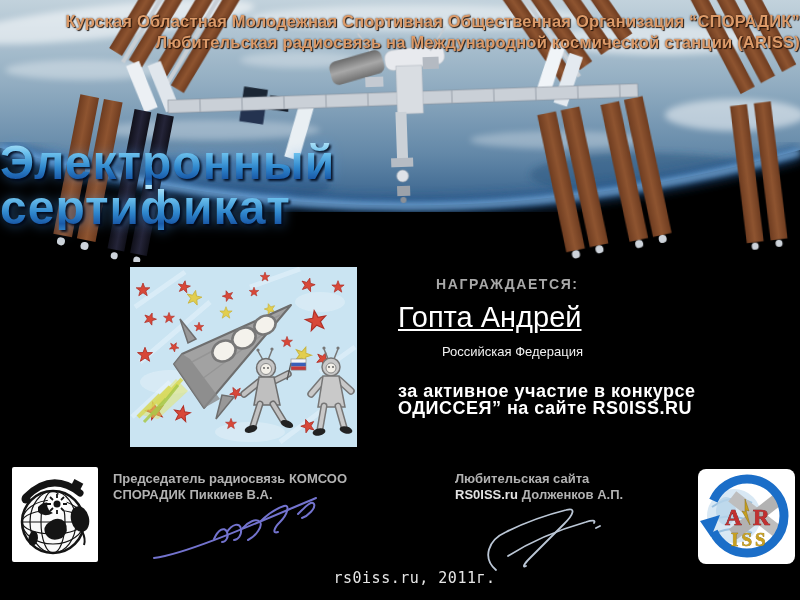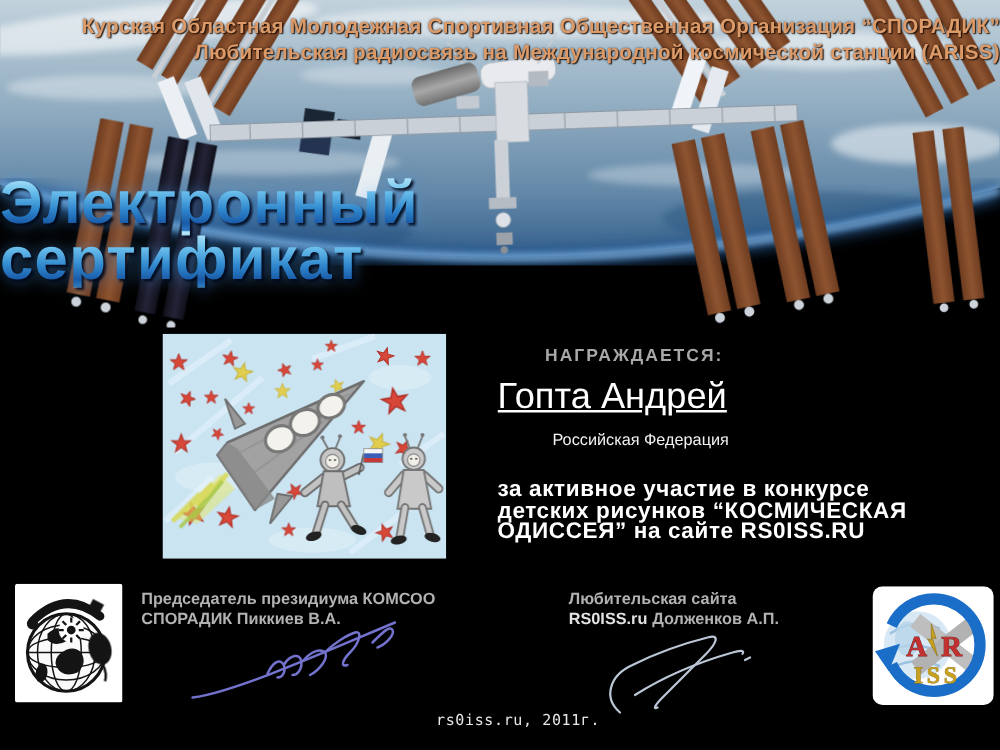--- a/index.html
+++ b/index.html
@@ -38,21 +38,21 @@
   .sig-text{position:absolute;font-size:13px;font-weight:700;color:#B2B2B2;line-height:15.5px;}
   .sig-text.left{left:113px;top:471px;}
   .sig-text.right{left:455px;top:471px;}
   .sig-text .site{color:#E2E2E2;margin-right:4px;}
   .sig-svg{position:absolute;display:block;}
   .sig-svg.left{left:148px;top:492px;width:175px;height:75px;}
   .sig-svg.right{left:478px;top:498px;width:125px;height:78px;}
 
   
   .footer{position:absolute;left:0;right:0;top:569px;text-align:center;
-          font-family:"DejaVu Sans Mono",monospace;font-size:12px;color:#E6E6E6;letter-spacing:.5px;padding-left:29px;}
+          font-family:"DejaVu Sans Mono",monospace;font-size:15px;color:#E6E6E6;letter-spacing:.5px;padding-left:29px;}
 </style>
 </head>
 <body>
 
 <div class="cert">
 
   <svg class="photo" viewBox="0 0 800 262">
     <defs>
       <linearGradient id="earthG" x1="0" y1="0" x2="0" y2="1">
         <stop offset="0" stop-color="#C2D2DC"></stop>
@@ -315,21 +315,20 @@
       <ellipse cx="189" cy="165" rx="6.5" ry="3.5" fill="#222" transform="rotate(-12 189 165)"></ellipse>
       <ellipse cx="216" cy="163" rx="6.5" ry="3.5" fill="#222" transform="rotate(14 216 163)"></ellipse>
     </g>
   </svg>
 
   <div class="award-label">НАГРАЖДАЕТСЯ:</div>
   <div class="recipient">Гопта Андрей</div>
   <div class="country">Российская Федерация</div>
   <div class="reason">
     <div>за активное участие в конкурсе</div>
-    <div>детских рисунков “КОСМИЧЕСКАЯ</div>
     <div>ОДИССЕЯ” на сайте RS0ISS.RU</div>
   </div>
 
   <svg class="logo-sporadik" viewBox="0 0 86 95">
     <rect width="86" height="95" rx="2" fill="#FFFFFF"></rect>
     <circle cx="41" cy="55" r="31" fill="#FAFAFA" stroke="#141414" stroke-width="2.5"></circle>
     <g fill="none" stroke="#141414" stroke-width="1.2">
       <ellipse cx="41" cy="55" rx="12" ry="31"></ellipse>
         <ellipse cx="41" cy="55" rx="23" ry="31"></ellipse>
       <ellipse cx="41" cy="55" rx="31" ry="12"></ellipse>
@@ -347,21 +346,21 @@
       <path d="M45,27 v4 M45,43 v4 M35,37 h4 M51,37 h4 M38,30 l3,3 M49,41 l3,3 M52,30 l-3,3 M41,41 l-3,3"></path>
     </g>
     <path d="M14,30 Q40,4 68,26" fill="none" stroke="#141414" stroke-width="7" stroke-linecap="round"></path>
     <circle cx="14" cy="32" r="4.5" fill="#141414"></circle>
     <rect x="60" y="14" width="10" height="8" fill="#141414" transform="rotate(28 65 18)"></rect>
     <ellipse cx="68" cy="52" rx="9" ry="13" fill="#141414" transform="rotate(-14 68 52)"></ellipse>
     <path d="M70,64 q4,8 2,14" fill="none" stroke="#141414" stroke-width="2"></path>
   </svg>
 
   <div class="sig-text left">
-    <div>Председатель президиума КОМСОО</div>
+    <div>Председатель радиосвязь КОМСОО</div>
     <div>СПОРАДИК Пиккиев В.А.</div>
   </div>
   <svg class="sig-svg left" viewBox="0 0 175 75">
     <g fill="none" stroke="#7D7DE0" stroke-width="2" stroke-linecap="round" opacity=".92">
       <path d="M6,66 C40,62 120,26 168,6"></path>
       <path d="M66,47 C70,38 76,34 79,40 C81,45 78,50 74,50 M79,40 C84,32 92,30 93,37 C94,43 90,48 86,48"></path>
       <path d="M95,36 C100,30 108,26 112,30 C115,34 108,44 100,48"></path>
       <path d="M113,29 C120,22 130,16 136,14 C142,12 140,22 132,30 C126,36 124,42 130,40"></path>
       <path d="M150,22 C158,14 164,8 166,12 C168,16 160,24 154,26"></path>
     </g>

